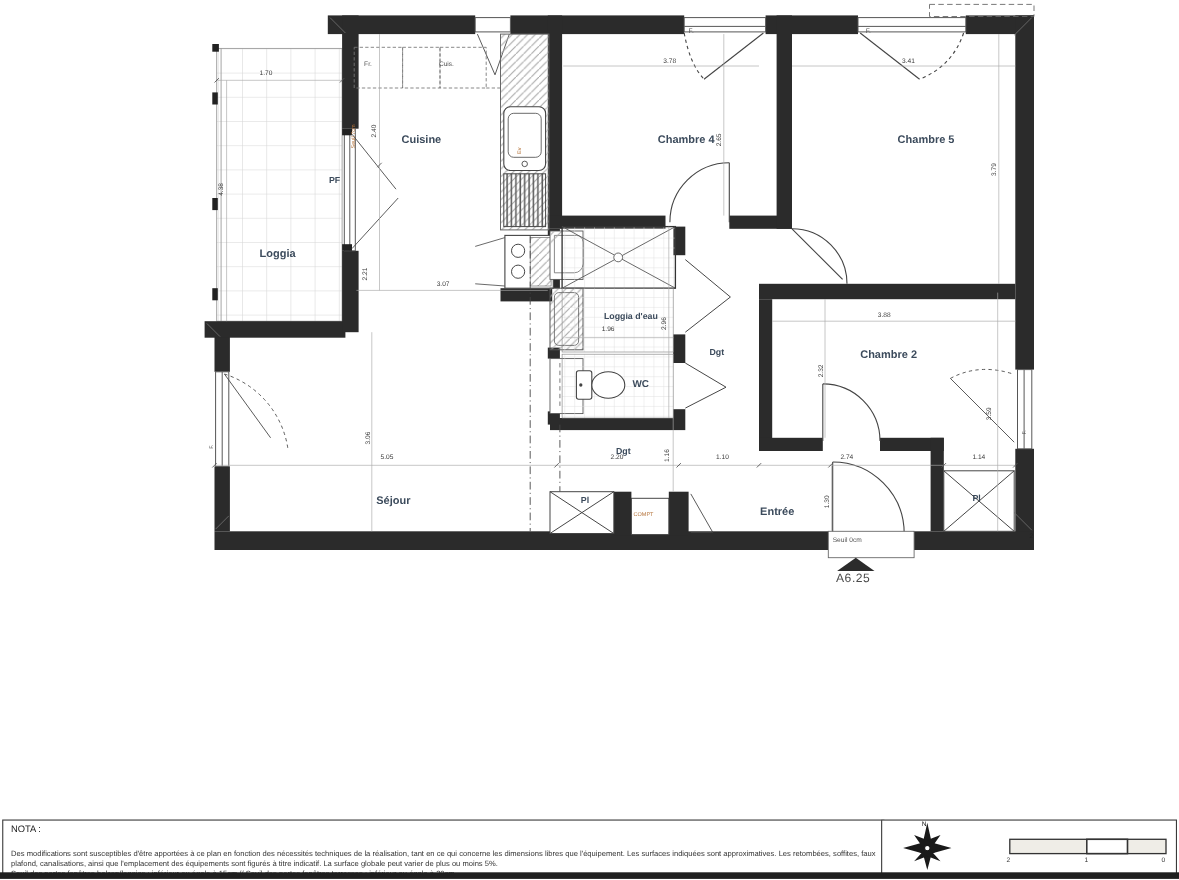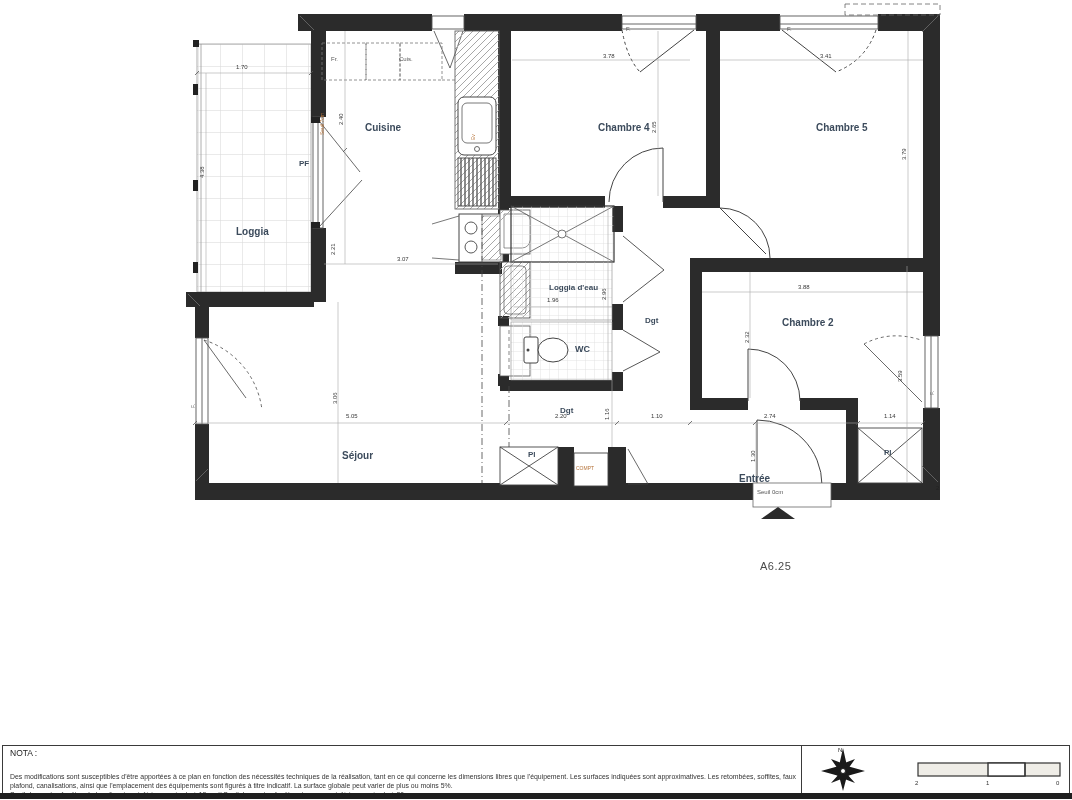--- a/index.html
+++ b/index.html
@@ -282,21 +282,21 @@
   <span class="lab room" style="left:236px;top:226px;">Loggia</span>
   <span class="lab room" style="left:365px;top:122px;">Cuisine</span>
   <span class="lab room" style="left:598px;top:122px;">Chambre 4</span>
   <span class="lab room" style="left:816px;top:122px;">Chambre 5</span>
   <span class="lab room sm" style="left:549px;top:283px;">Loggia d'eau</span>
   <span class="lab room" style="left:575px;top:344px;font-size:9px;">WC</span>
   <span class="lab room sm" style="left:645px;top:316px;">Dgt</span>
   <span class="lab room" style="left:782px;top:317px;">Chambre 2</span>
   <span class="lab room" style="left:342px;top:450px;">Séjour</span>
   <span class="lab room sm" style="left:560px;top:406px;">Dgt</span>
-  <span class="lab room" style="left:691px;top:473px;margin-left:48px;">Entrée</span>
+  <span class="lab room" style="left:691px;top:460px;">Entrée</span>
   <span class="lab room sm" style="left:528px;top:450px;">Pl</span>
   <span class="lab room sm" style="left:884px;top:448px;">Pl</span>
   <span class="lab room sm" style="left:299px;top:159px;">PF</span>
   <span class="lab orange" style="left:576px;top:465px;">COMPT</span>
 
   <span class="lab tinylab" style="left:331px;top:56px;">Fr.</span>
   <span class="lab tinylab" style="left:399px;top:56px;">Cuis.</span>
   <span class="lab orange v" style="left:470px;top:140px;">Ev</span>
 
   <span class="lab tinylab" style="left:626px;top:26px;">F.</span>
@@ -322,21 +322,21 @@
   <span class="lab dim" style="left:346px;top:413px;">5.05</span>
   <span class="lab dim" style="left:555px;top:413px;">2.20</span>
   <span class="lab dim" style="left:651px;top:413px;">1.10</span>
   <span class="lab dim v" style="left:604px;top:420px;">1.16</span>
   <span class="lab dim" style="left:764px;top:413px;">2.74</span>
   <span class="lab dim" style="left:884px;top:413px;">1.14</span>
   <span class="lab dim v" style="left:750px;top:462px;">1.30</span>
 
   <span class="lab orange v" style="left:319px;top:135px;">Seuil 7cm</span>
   <span class="lab tinylab" style="left:757px;top:489px;">Seuil 0cm</span>
-  <span class="lab ref" style="left:760px;top:520px;margin-top:40px;">A6.25</span>
+  <span class="lab ref" style="left:760px;top:520px;">A6.25</span>
   <span class="lab cmark" style="left:936px;top:485px;">2</span>
 
   <div class="nota-box">
     <span class="nota-title">NOTA :</span>
     <span class="nota-body">Des modifications sont susceptibles d'être apportées à ce plan en fonction des nécessités techniques de la réalisation, tant en ce qui concerne les dimensions libres que l'équipement. Les surfaces indiquées sont approximatives. Les retombées, soffites, faux plafond, canalisations, ainsi que l'emplacement des équipements sont figurés à titre indicatif. La surface globale peut varier de plus ou moins 5%.</span>
     <span class="nota-seuil">Seuil des portes fenêtres balcon/loggias : inférieur ou égale à 15cm // Seuil des portes fenêtres terrasses :  inférieur ou égale à 20cm</span>
   </div>
 
   <div class="legend-box"></div>
   <svg class="plan-svg" style="left:801px;top:745px;" width="267" height="48" viewBox="0 0 267 48">

